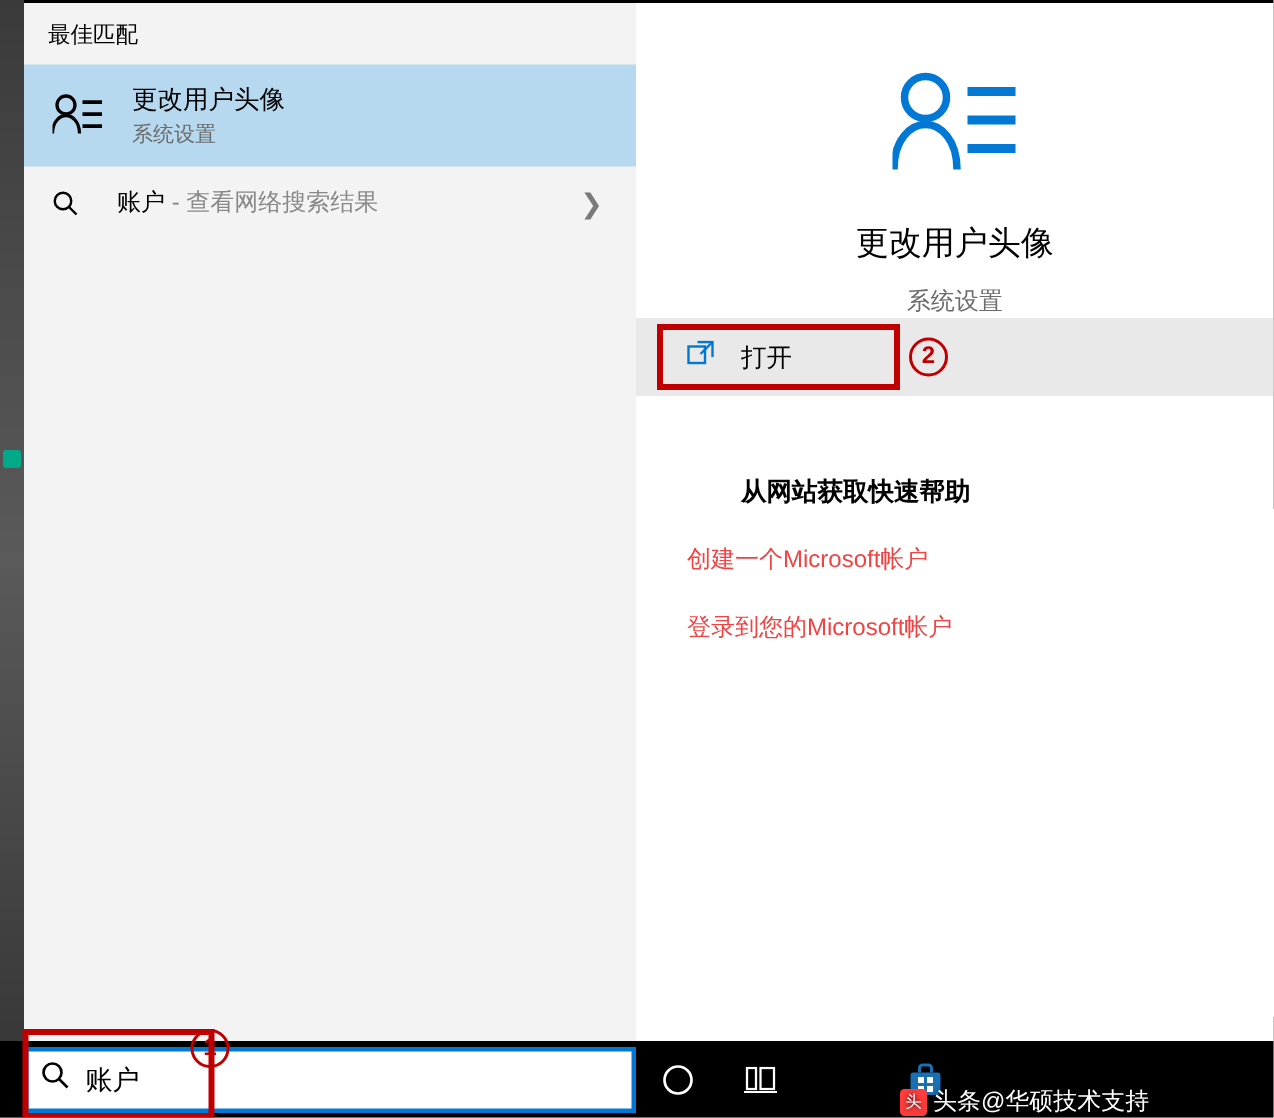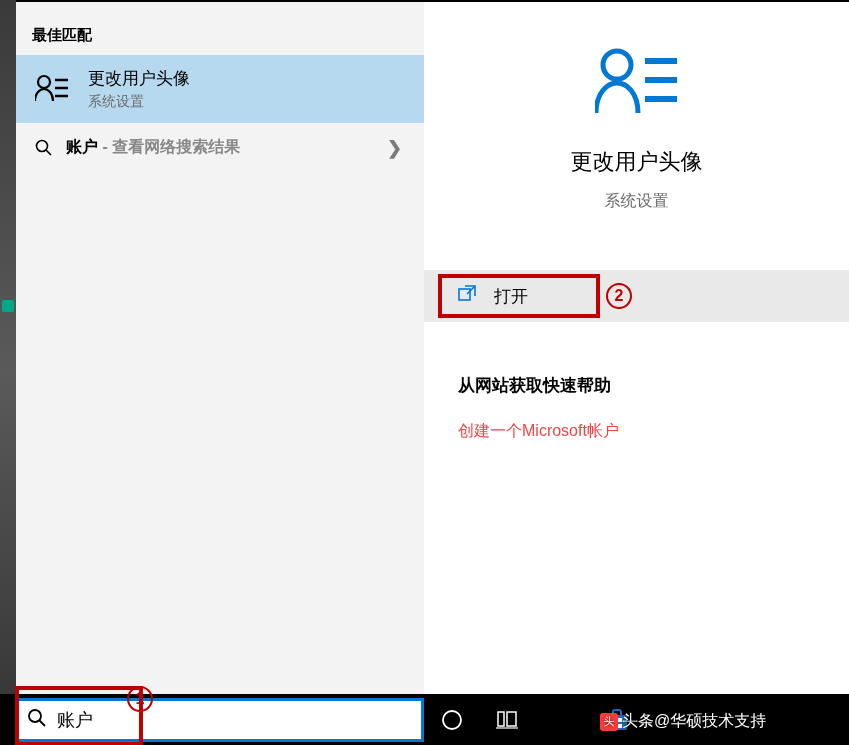--- a/index.html
+++ b/index.html
@@ -6,61 +6,61 @@
     body { font-family: "Microsoft YaHei", "Segoe UI", sans-serif; width: 849px; height: 745px; overflow: hidden; background: #333; position: relative; }
 
     .desktop-edge { position: absolute; left: 0; top: 0; bottom: 0; width: 16px; background: linear-gradient(180deg, #3a3a3a, #5a5a5a, #333); }
     .desktop-edge::before { content: ""; position: absolute; left: 2px; top: 300px; width: 12px; height: 12px; background: #0a8; border-radius: 2px; }
 
     .search-panel { position: absolute; left: 16px; top: 0; width: 833px; height: 694px; background: #fff; border-top: 2px solid #000; display: flex; }
 
     .left-col { width: 408px; height: 100%; background: #f3f3f3; display: flex; flex-direction: column; }
     .right-col { flex: 1; height: 100%; background: #fff; padding-top: 45px; }
 
-    .section-header { font-size: 15px; font-weight: 700; color: #000; padding: 24px 16px 10px; }
+    .section-header { font-size: 15px; font-weight: 400; color: #000; padding: 12px 16px 10px; }
 
     .result-item { display: flex; align-items: center; padding: 12px 16px; gap: 16px; }
     .result-item.selected { background: #b7d9ef; }
     .result-icon { width: 40px; height: 40px; display: flex; align-items: center; justify-content: center; flex-shrink: 0; }
     .result-text { flex: 1; }
     .result-title { font-size: 17px; color: #000; line-height: 1.4; }
     .result-sub { font-size: 14px; color: #6b6b6b; margin-top: 2px; }
 
-    .web-item { display: flex; align-items: center; padding: 14px 16px; gap: 10px; font-weight: bold; }
+    .web-item { display: flex; align-items: center; padding: 14px 16px; gap: 22px; }
     .web-icon { width: 24px; display: flex; justify-content: center; }
     .web-text { flex: 1; font-size: 16px; color: #000; }
     .web-suffix { color: #888; }
     .chev { color: #7a7a7a; font-size: 18px; padding-right: 6px; }
 
     .detail-heading { text-align: center; }
     .big-icon { display: flex; justify-content: center; margin-bottom: 30px; }
     .detail-title { font-size: 22px; color: #000; margin-bottom: 14px; }
     .detail-sub { font-size: 16px; color: #6b6b6b; }
 
-    .open-row { margin-top: 58px; height: 52px; background: #e9e9e9; display: flex; align-items: center; padding-left: 34px; position: relative; }
+    .open-row { height: 52px; background: #e9e9e9; display: flex; align-items: center; padding-left: 34px; position: relative; }
     .open-icon { color: #0078d4; margin-right: 18px; }
     .open-label { font-size: 17px; color: #000; }
     .callout-box { position: absolute; left: 14px; top: 4px; width: 162px; height: 44px; border: 4px solid #c00000; pointer-events: none; }
     .callout-num { position: absolute; right: -36px; top: 50%; transform: translateY(-50%); width: 26px; height: 26px; border: 2px solid #c00000; border-radius: 50%; color: #c00000; font-size: 16px; font-weight: 700; display: flex; align-items: center; justify-content: center; }
 
     .help-block { padding: 52px 24px 0 34px; }
-    .help-head { font-size: 17px; font-weight: 600; margin-bottom: 24px; }
+    .help-head { font-size: 17px; font-weight: 600; margin-bottom: 24px; margin-left: 36px; }
     .help-link { font-size: 16px; color: #ef4444; margin-bottom: 24px; }
 
     .taskbar { position: absolute; left: 0; bottom: 0; width: 849px; height: 51px; background: #000; display: flex; align-items: center; }
 
     .search-box { position: relative; margin-left: 16px; width: 408px; height: 44px; background: #fff; border: 3px solid #0078d4; display: flex; align-items: center; }
     .search-mag { margin: 0 10px 0 8px; }
     .search-text { font-size: 18px; color: #000; }
     .callout-box2 { position: absolute; left: -4px; top: -15px; width: 128px; height: 60px; border: 4px solid #c00000; pointer-events: none; }
     .callout-box2 .callout-num { right: -14px; top: -4px; transform: none; background: rgba(255,255,255,0.0); }
 
     .tb-rest { flex: 1; display: flex; align-items: center; height: 100%; }
     .tb-btn { width: 55px; height: 100%; display: flex; align-items: center; justify-content: center; color: #fff; }
-    .watermark { position: absolute; left: 600px; bottom: 13px; color: #fff; font-size: 16px; text-shadow: 0 0 3px #000; white-space: nowrap; }
+    .watermark { position: absolute; left: 600px; bottom: 0; color: #fff; font-size: 16px; text-shadow: 0 0 3px #000; white-space: nowrap; }
     .wm-logo { display:inline-flex; width:18px; height:18px; background:#ff3b3b; color:#fff; font-size:11px; border-radius:3px; align-items:center; justify-content:center; vertical-align:middle; margin-right:4px;}
 
     .store-svg { filter: drop-shadow(0 0 0 transparent); }
   </style>
 </head>
 <body>
 
 <div class="desktop-edge"></div>
 
 <div class="search-panel">
@@ -123,20 +123,21 @@
       </span>
       <span class="open-label">打开</span>
       <div class="callout-box">
         <div class="callout-num">2</div>
       </div>
     </div>
 
     <div class="help-block">
       <div class="help-head">从网站获取快速帮助</div>
       <div class="help-link">创建一个Microsoft帐户</div>
+      <div class="help-link">登录到您的Microsoft帐户</div>
     </div>
   </div>
 </div>
 
 <div class="taskbar">
   <div class="search-box">
     <span class="search-mag">
       <svg width="20" height="20" viewBox="0 0 20 20">
           <circle cx="8" cy="8" r="6" stroke="#000" stroke-width="1.8" fill="none"></circle>
           <line x1="12.5" y1="12.5" x2="18" y2="18" stroke="#000" stroke-width="1.8"></line>

